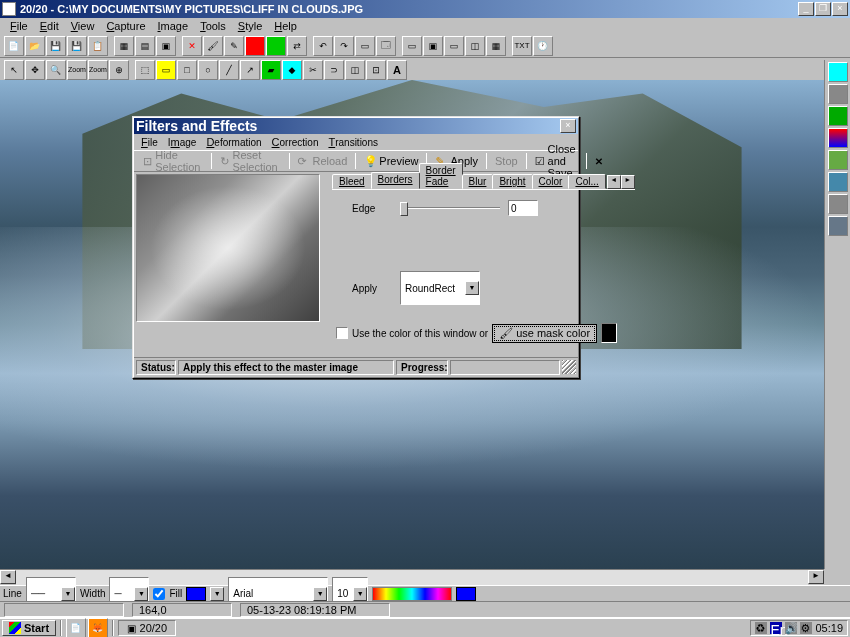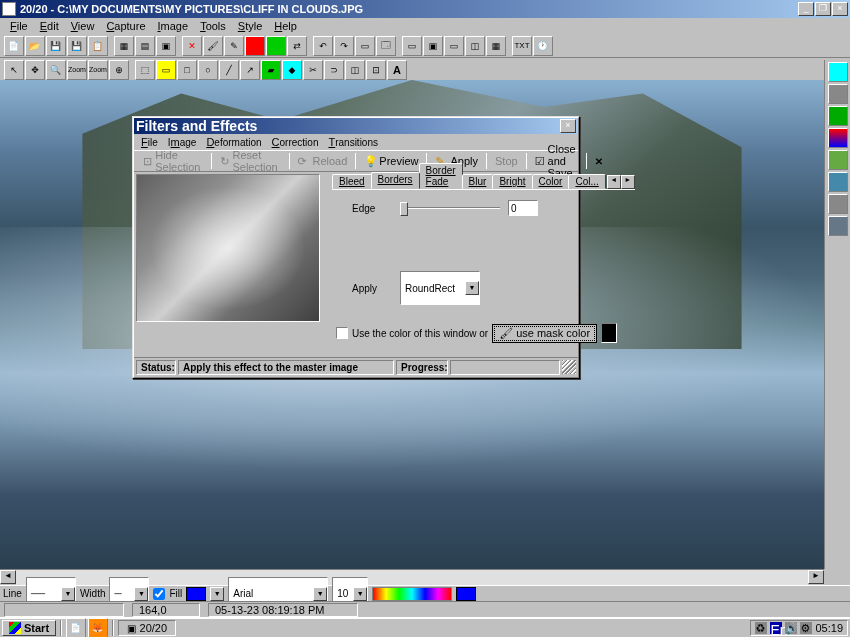--- a/index.html
+++ b/index.html
@@ -228,21 +228,21 @@
   <div class="combo" style="width:36px">
       <div class="combo-text">10</div>
       <div class="combo-btn">▼</div>
     </div>
   <div class="gradient-bar"></div>
   <div class="color-swatch" style="background:#00f"></div>
 </div>
 
 <div class="status-bar">
   <div class="status-cell" style="width:120px"></div>
-  <div class="status-cell" style="width:68px">164,0</div>
+  <div class="status-cell" style="width:100px">164,0</div>
   <div class="status-cell" style="width:150px">05-13-23 08:19:18 PM</div>
 </div>
 
 <div class="taskbar">
   <div class="start-btn">
       <span>Start</span>
     </div>
   <div class="tray-sep"></div>
   <div class="tool-btn">📄</div>
   <div class="tool-btn" style="background:#f80">🦊</div>

